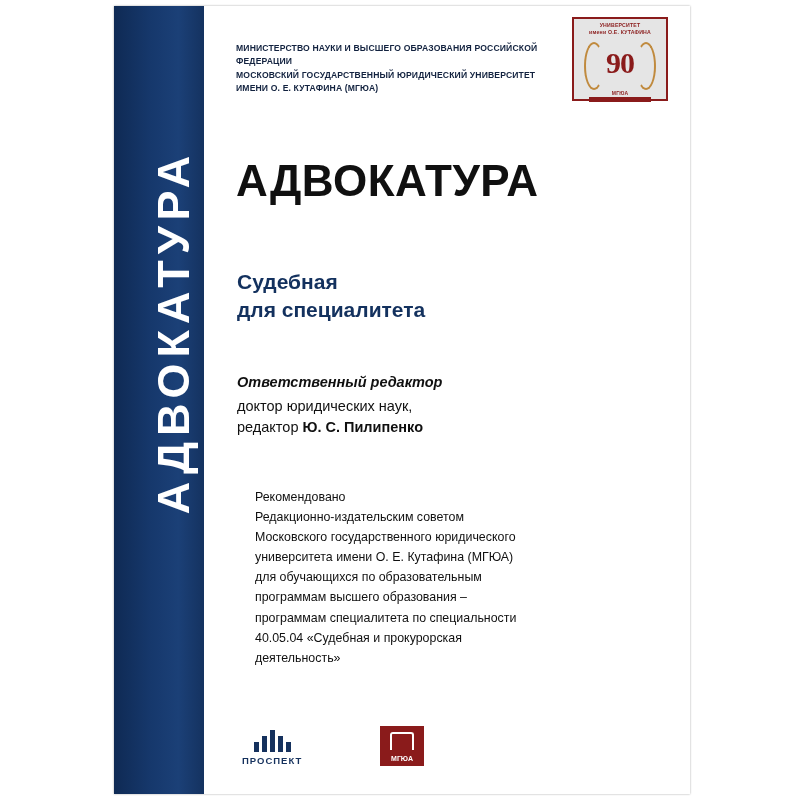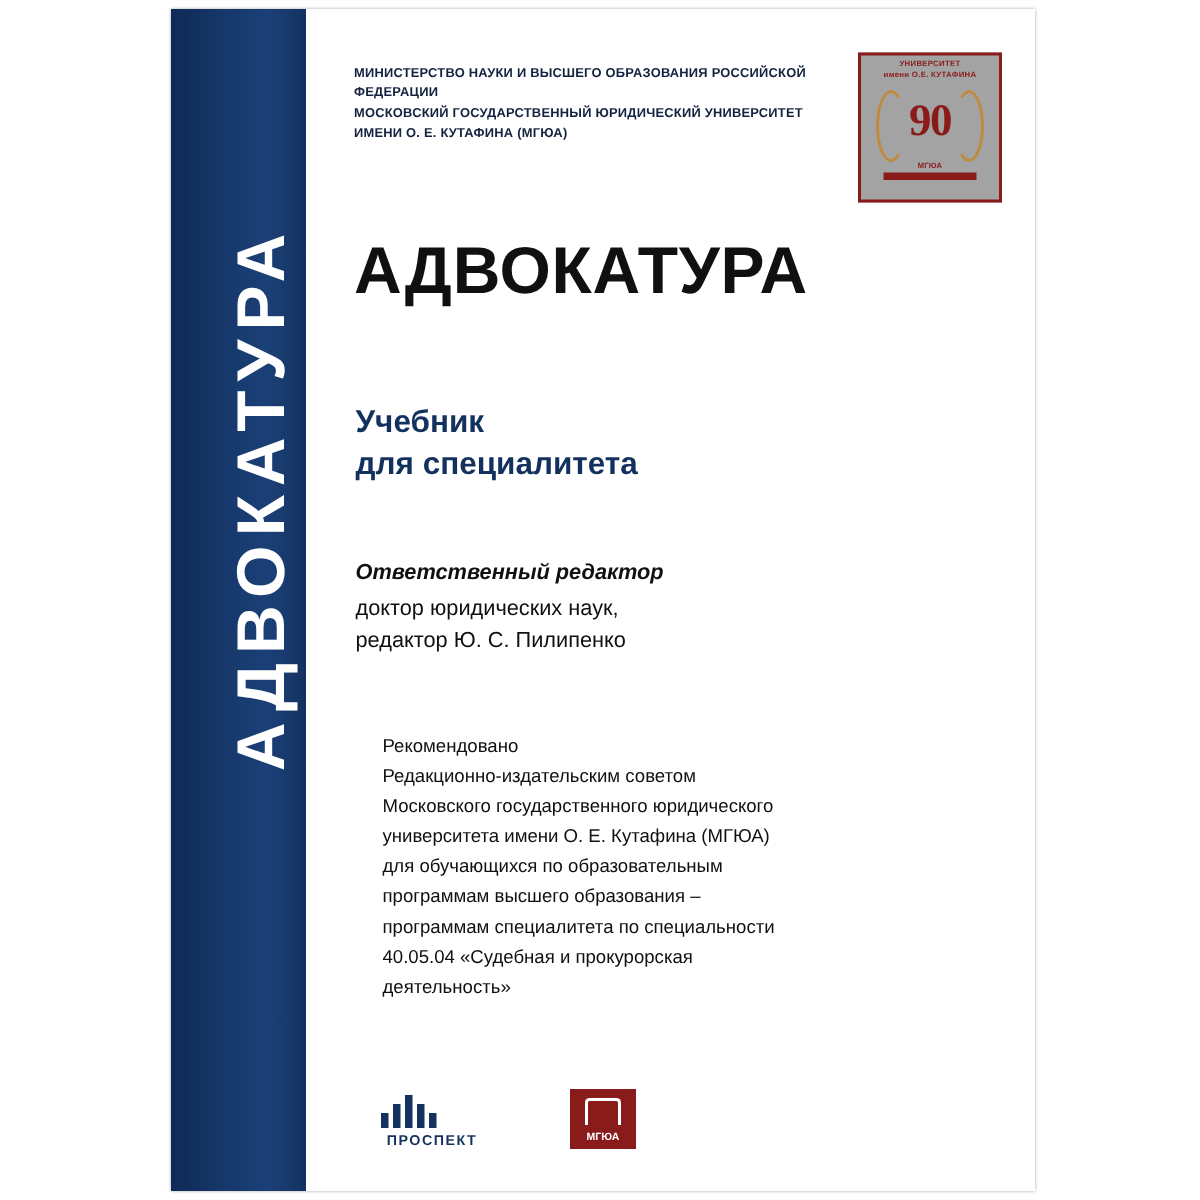--- a/index.html
+++ b/index.html
@@ -86,25 +86,25 @@
     font-weight: bold;
     line-height: 1.55;
     letter-spacing: 0.15px;
     margin-top: 27px;
   }
 
   
   #emblem {
     position: absolute;
     right: 22px;
-    top: 29px;
+    top: 11px;
     width: 96px;
-    height: 100px;
+    height: 84px;
     border: 2px solid #8a1b1b;
-    background: #a3a3a3;
+    background: #e5e5e5;
     box-sizing: border-box;
     padding: 3px 4px;
   }
   #emblem-top {
     text-align: center;
     color: #8a1b1b;
     font-size: 5.2px;
     font-weight: bold;
     line-height: 1.3;
     letter-spacing: 0.2px;
@@ -185,40 +185,39 @@
     color: #101010;
     font-size: 14.5px;
   }
   #editor-line2 {
     position: absolute;
     left: 123px;
     top: 413px;
     color: #101010;
     font-size: 14.5px;
   }
-  #editor-line2 b { font-weight: normal; }
+  #editor-line2 b { font-weight: bold; }
 
   #recommend {
     position: absolute;
     left: 123px;
     top: 481px;
     width: 330px;
     color: #101010;
     font-size: 12.4px;
     line-height: 1.62;
     margin-left: 18px;
   }
 
   
   #prospekt {
     position: absolute;
     left: 128px;
     bottom: 28px;
     width: 92px;
-    text-align: center;
   }
   #prospekt-bars {
     display: flex;
     align-items: flex-end;
     gap: 3px;
     height: 24px;
     margin-left: 12px;
   }
   #prospekt-bars i { display: block; width: 5px; background: #15315d; }
   #prospekt-bars i:nth-child(1) { height: 10px; }
@@ -285,21 +284,21 @@
       <span class="wreath left"></span>
       <span class="wreath right"></span>
       <div id="emblem-num">90</div>
     </div>
     <div id="emblem-bottom">МГЮА</div>
     <div id="emblem-ribbon"></div>
   </div>
 
   <div id="main-title">АДВОКАТУРА</div>
 
-  <div id="subtitle" style="white-space: pre-line;">Учебник
+  <div id="subtitle" style="white-space: pre-line;">Судебная
 для специалитета</div>
 
   <div id="editor-label">Ответственный редактор</div>
   <div id="editor-line1">доктор юридических наук,</div>
   <div id="editor-line2"><span>редактор </span><b>Ю. С. Пилипенко</b></div>
 
   <div id="recommend" style="white-space: pre-line;">Рекомендовано
 Редакционно-издательским советом
 Московского государственного юридического
 университета имени О. Е. Кутафина (МГЮА)

